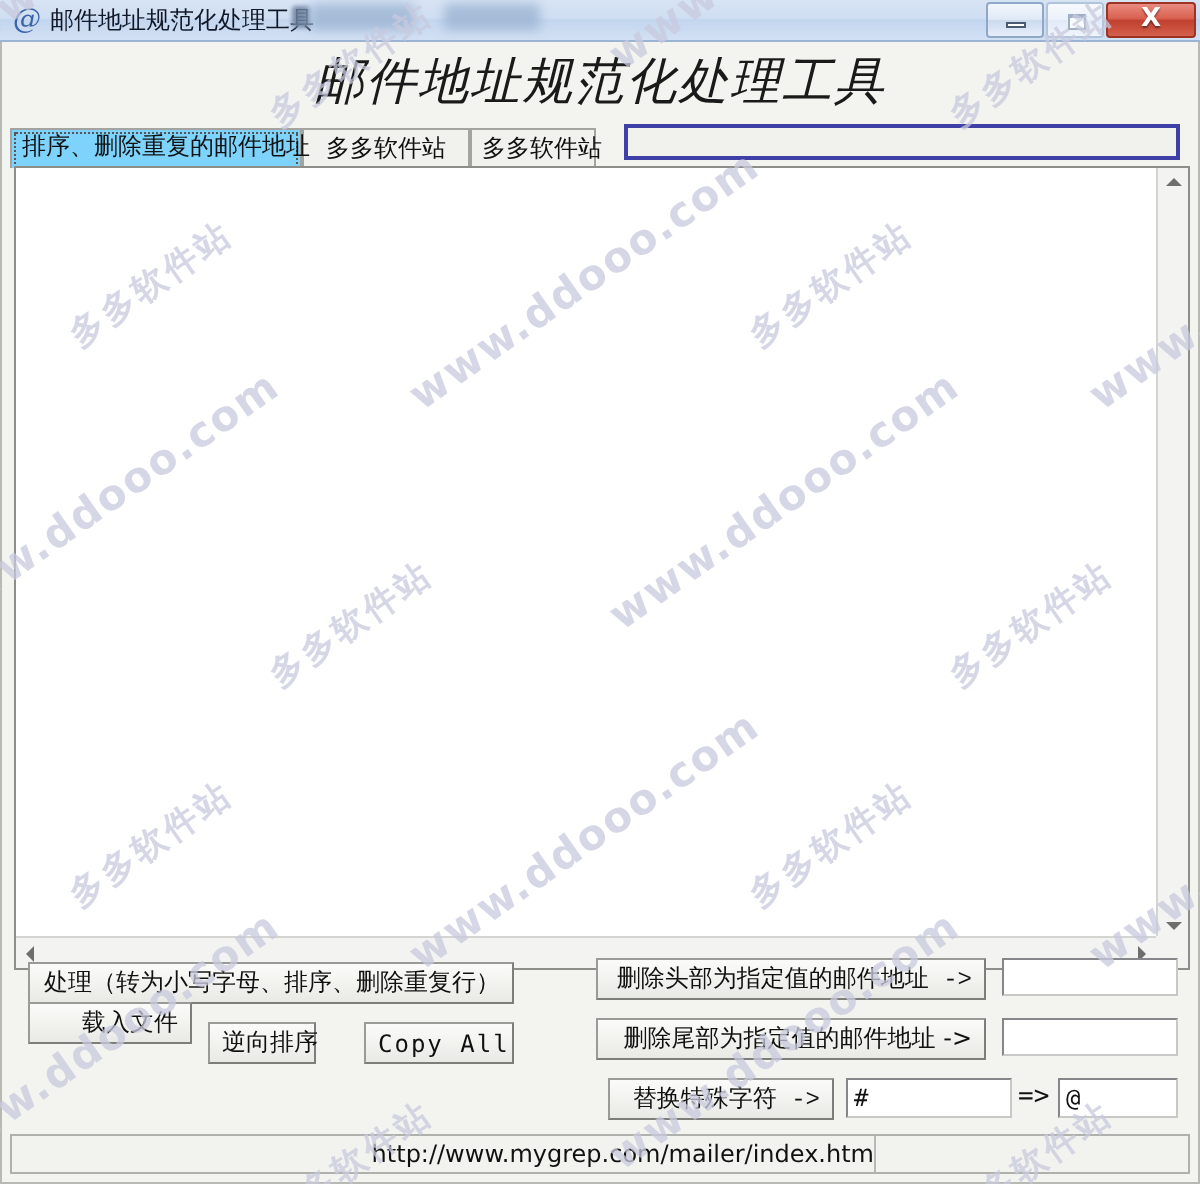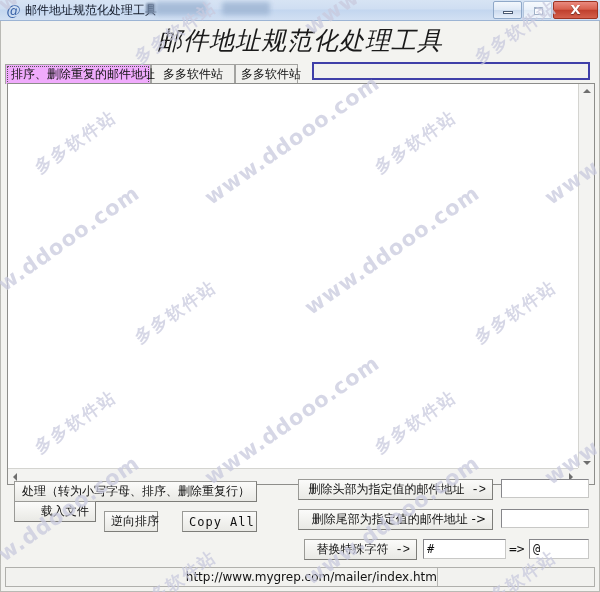--- a/index.html
+++ b/index.html
@@ -153,21 +153,22 @@
     border: 1px solid #a3a3a0;
     border-bottom: none;
     font-size: 12px;
     line-height: 18px;
     color: #111;
     text-align: center;
     white-space: nowrap;
     padding: 0 5px;
   }
   .tab.sel {
-    background: #f0abfc;
+    background: #7dd3fc;
+    font-family: Liberation Mono, monospace;
   }
   .tab.sel .focusring {
     position: absolute;
     left: 1px; top: 1px; right: 1px; bottom: 0;
     border: 1px dotted #555;
     pointer-events: none;
   }
   .tab .tlabel { position: relative; z-index: 2; }
 
   .headfield {

